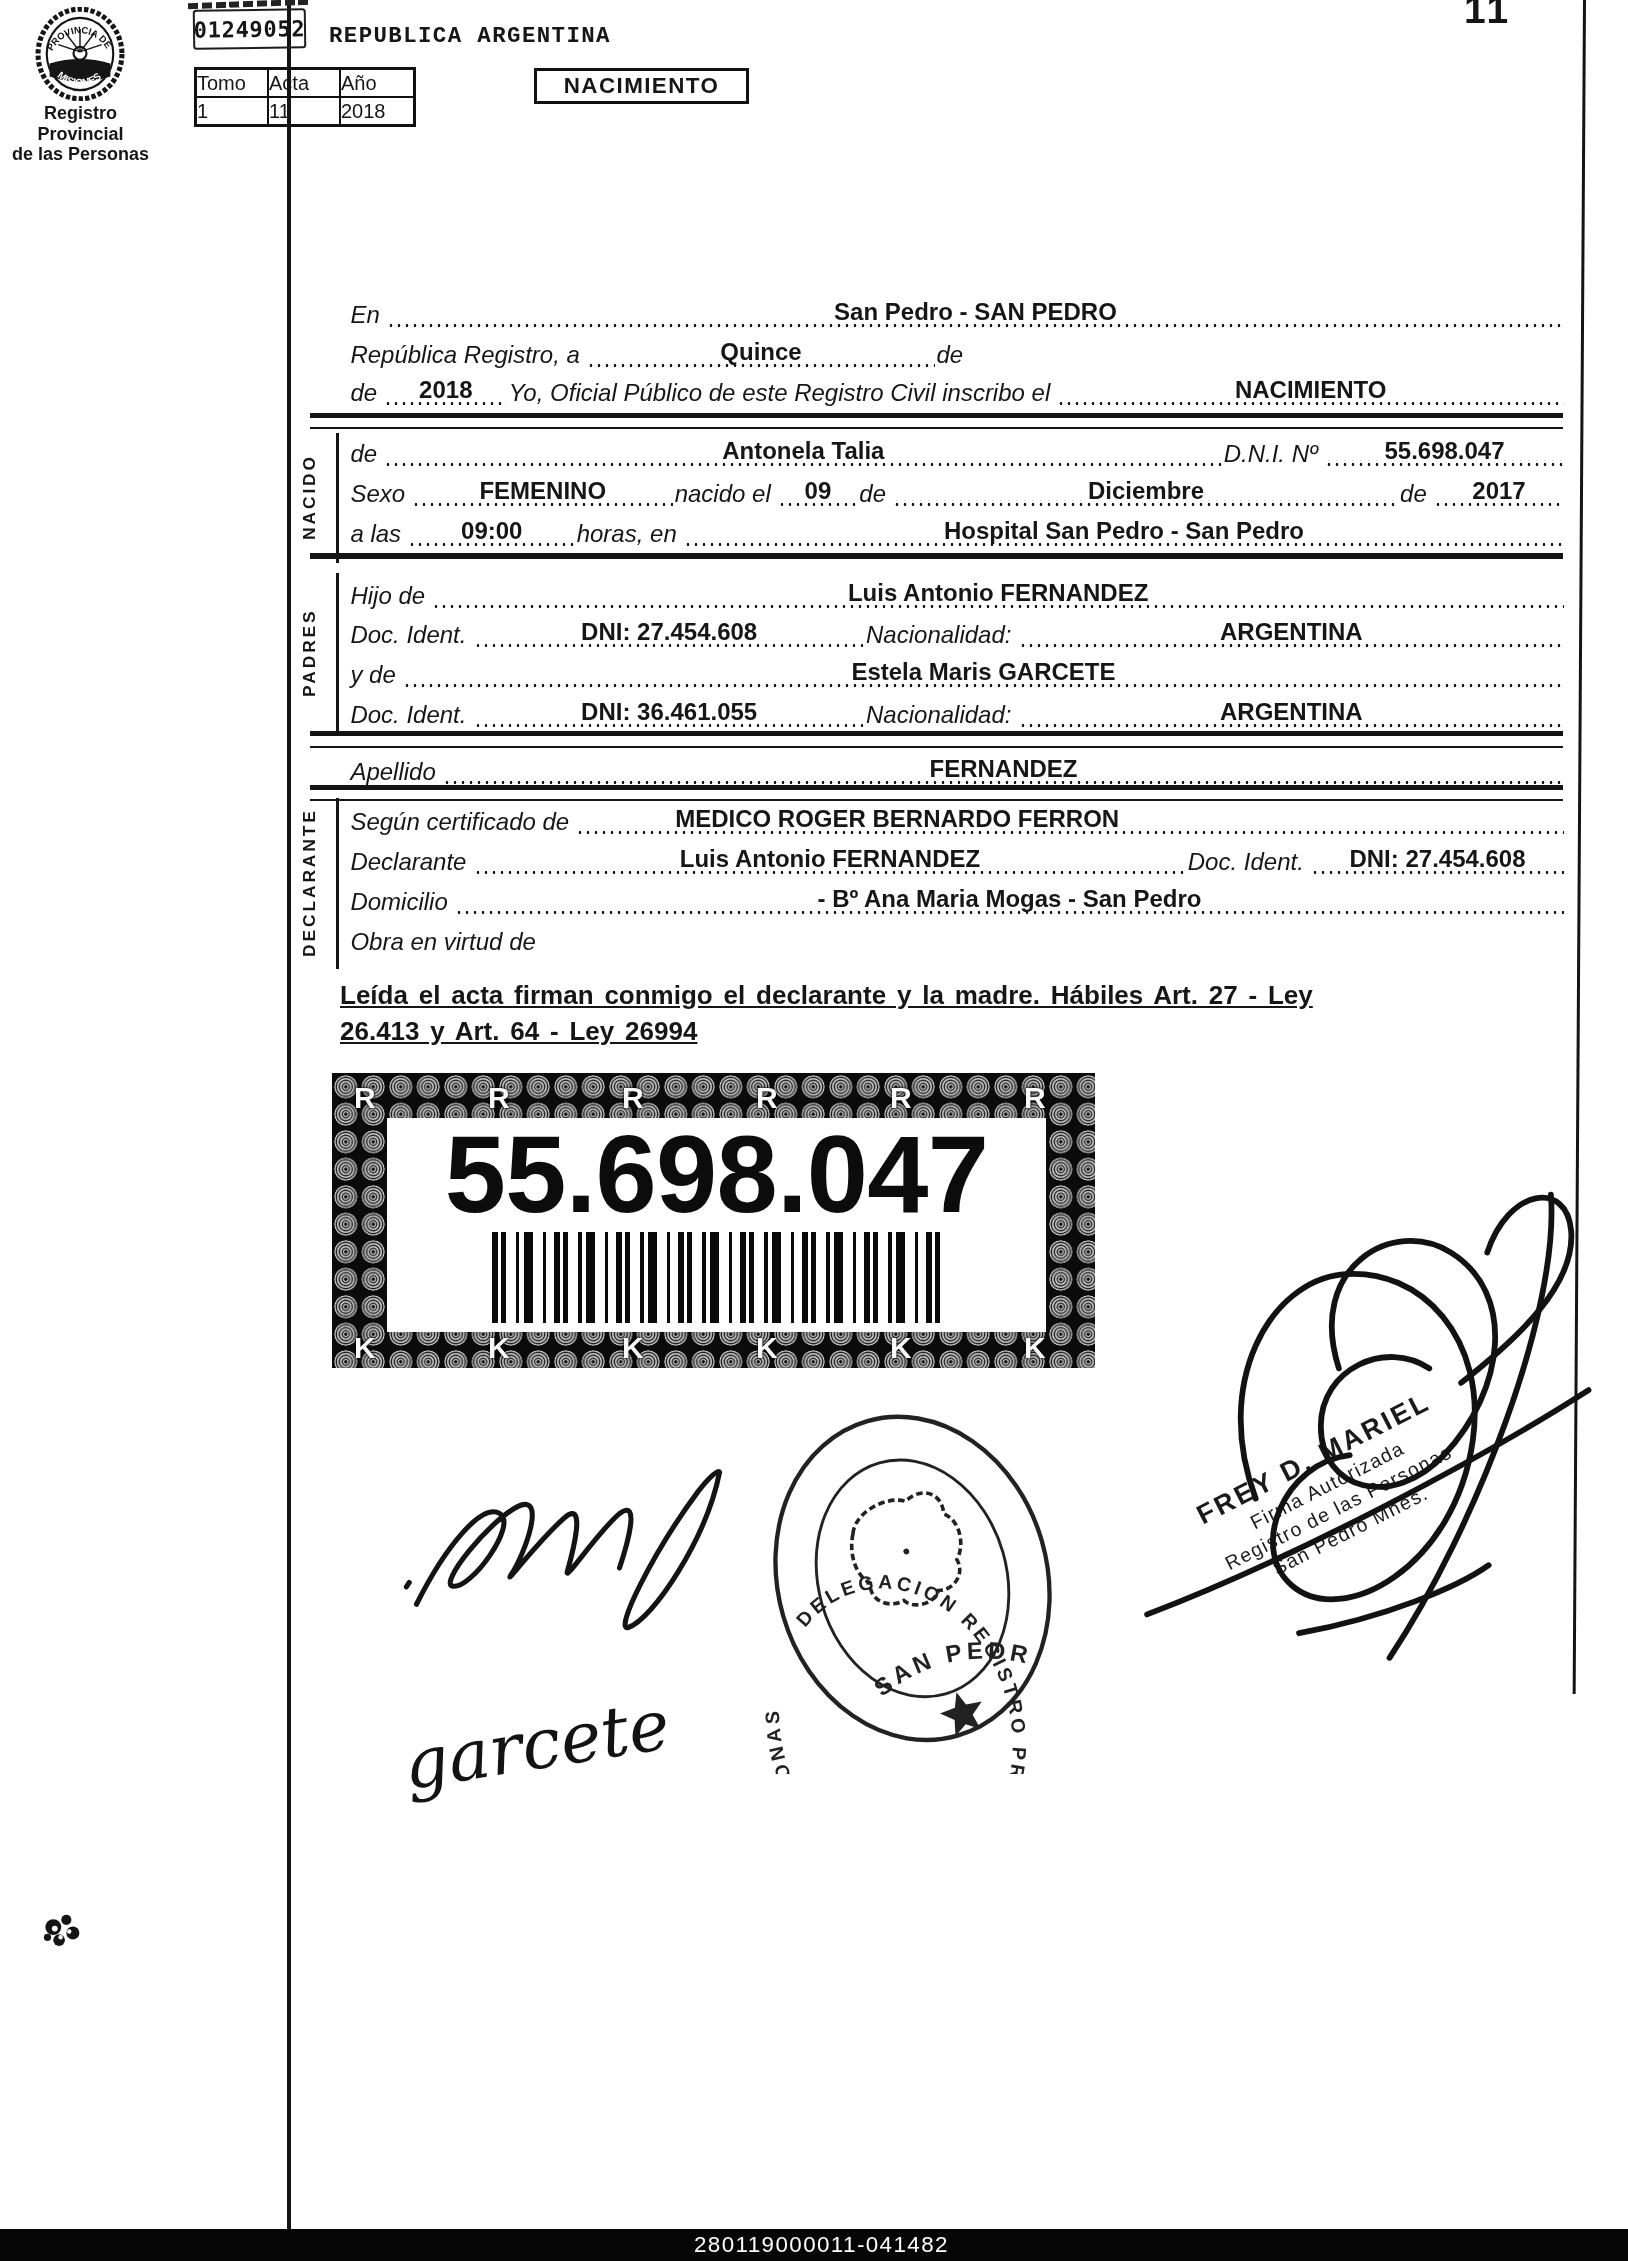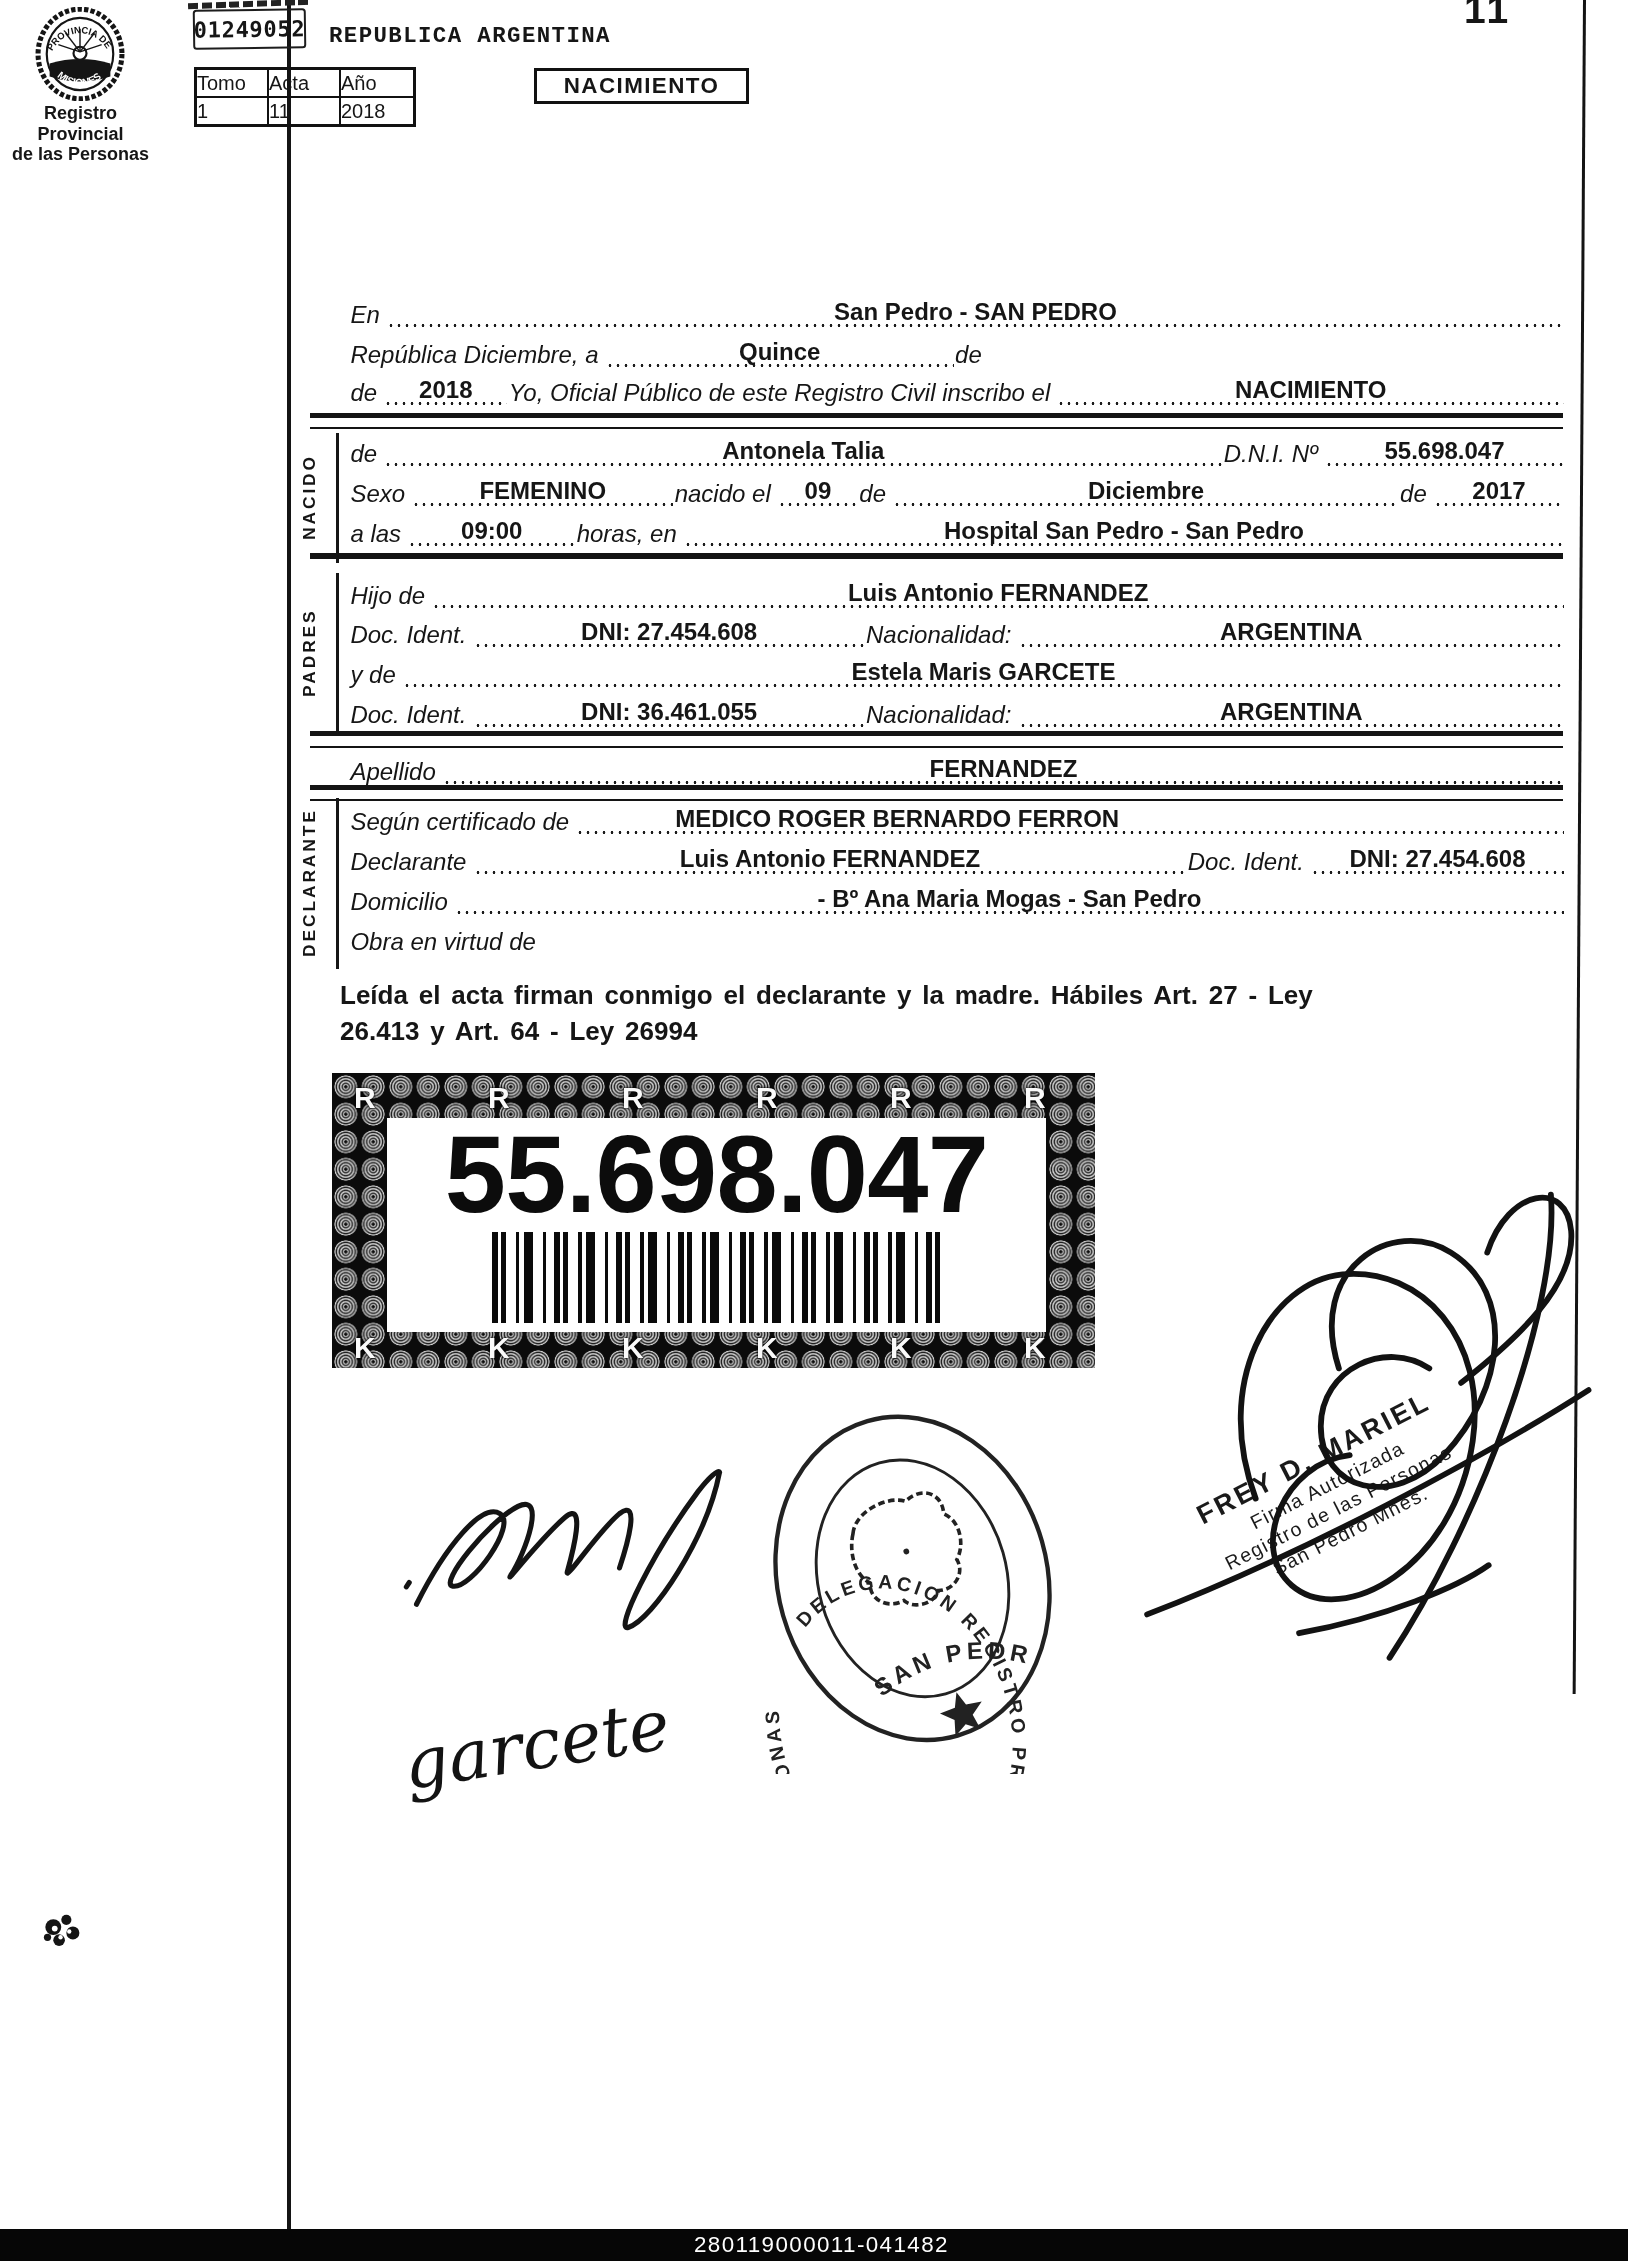--- a/index.html
+++ b/index.html
@@ -36,21 +36,21 @@
        background-image:radial-gradient(circle 2.2px at 50% 50%,#1c1c1c 62%,transparent 70%);
        background-size:8px 5px;background-repeat:repeat-x;background-position:0 100%;}
   .grow{flex:1 1 auto;}
   .val{position:absolute;left:50%;bottom:4.3px;transform:translateX(-50%);
        font-weight:bold;white-space:nowrap;line-height:1;}
   .val.vleft{left:10%;transform:none;text-align:right;}
   .vlab{position:absolute;left:293px;width:33px;display:flex;align-items:center;justify-content:center;
         writing-mode:vertical-rl;transform:rotate(180deg);font-weight:bold;font-size:17.4px;letter-spacing:2.9px;}
   .vline{position:absolute;left:336px;width:2.9px;background:#161616;}
   .closing{position:absolute;left:340px;top:977px;width:1202px;font-weight:bold;font-size:26px;
-           line-height:1.4;word-spacing:3.6px;}
+           line-height:1.4;word-spacing:3.6px;text-decoration:underline;}
   
   .plate{position:absolute;left:332px;top:1073px;width:763px;height:295px;background:#101010;}
   .plate-pattern{position:absolute;inset:0;
       background-image:radial-gradient(circle,#0b0b0b 1.4px,#f6f6f6 2.2px,#0b0b0b 3.6px,#f6f6f6 5px,#0b0b0b 6.5px,#f6f6f6 8px,#0b0b0b 9.4px,#f6f6f6 11px,#0b0b0b 11.6px);
       background-size:27.5px 27.5px;}
   .plate-letters{position:absolute;left:0;right:0;overflow:hidden;color:#fafafa;font-weight:bold;
       font-size:30px;letter-spacing:52px;padding-left:22px;white-space:nowrap;
       text-shadow:0 0 2.9px #000,0 0 1.4px #000;}
   .plate-letters.top{top:4.3px;height:41px;line-height:41px;}
   .plate-letters.bottom{bottom:1.4px;height:39px;line-height:39px;}
@@ -121,21 +121,21 @@
   <div class="type-box">NACIMIENTO</div>
 
   <div class="row" style="top:295px">
     <span class="lbl">En</span>
     <span class="fld grow">
       <span class="val">San Pedro - SAN PEDRO</span>
     </span>
   </div>
 
   <div class="row" style="top:335px">
-    <span class="lbl">República Diciembre, a</span>
+    <span class="lbl">República Registro, a</span>
     <span class="fld" style="flex:0 0 348px">
       <span class="val">Quince</span>
     </span>
     <span class="lbl">de</span>
   </div>
 
   <div class="row" style="top:373px">
     <span class="lbl">de</span>
     <span class="fld" style="flex:0 0 123px">
       <span class="val">2018</span>

